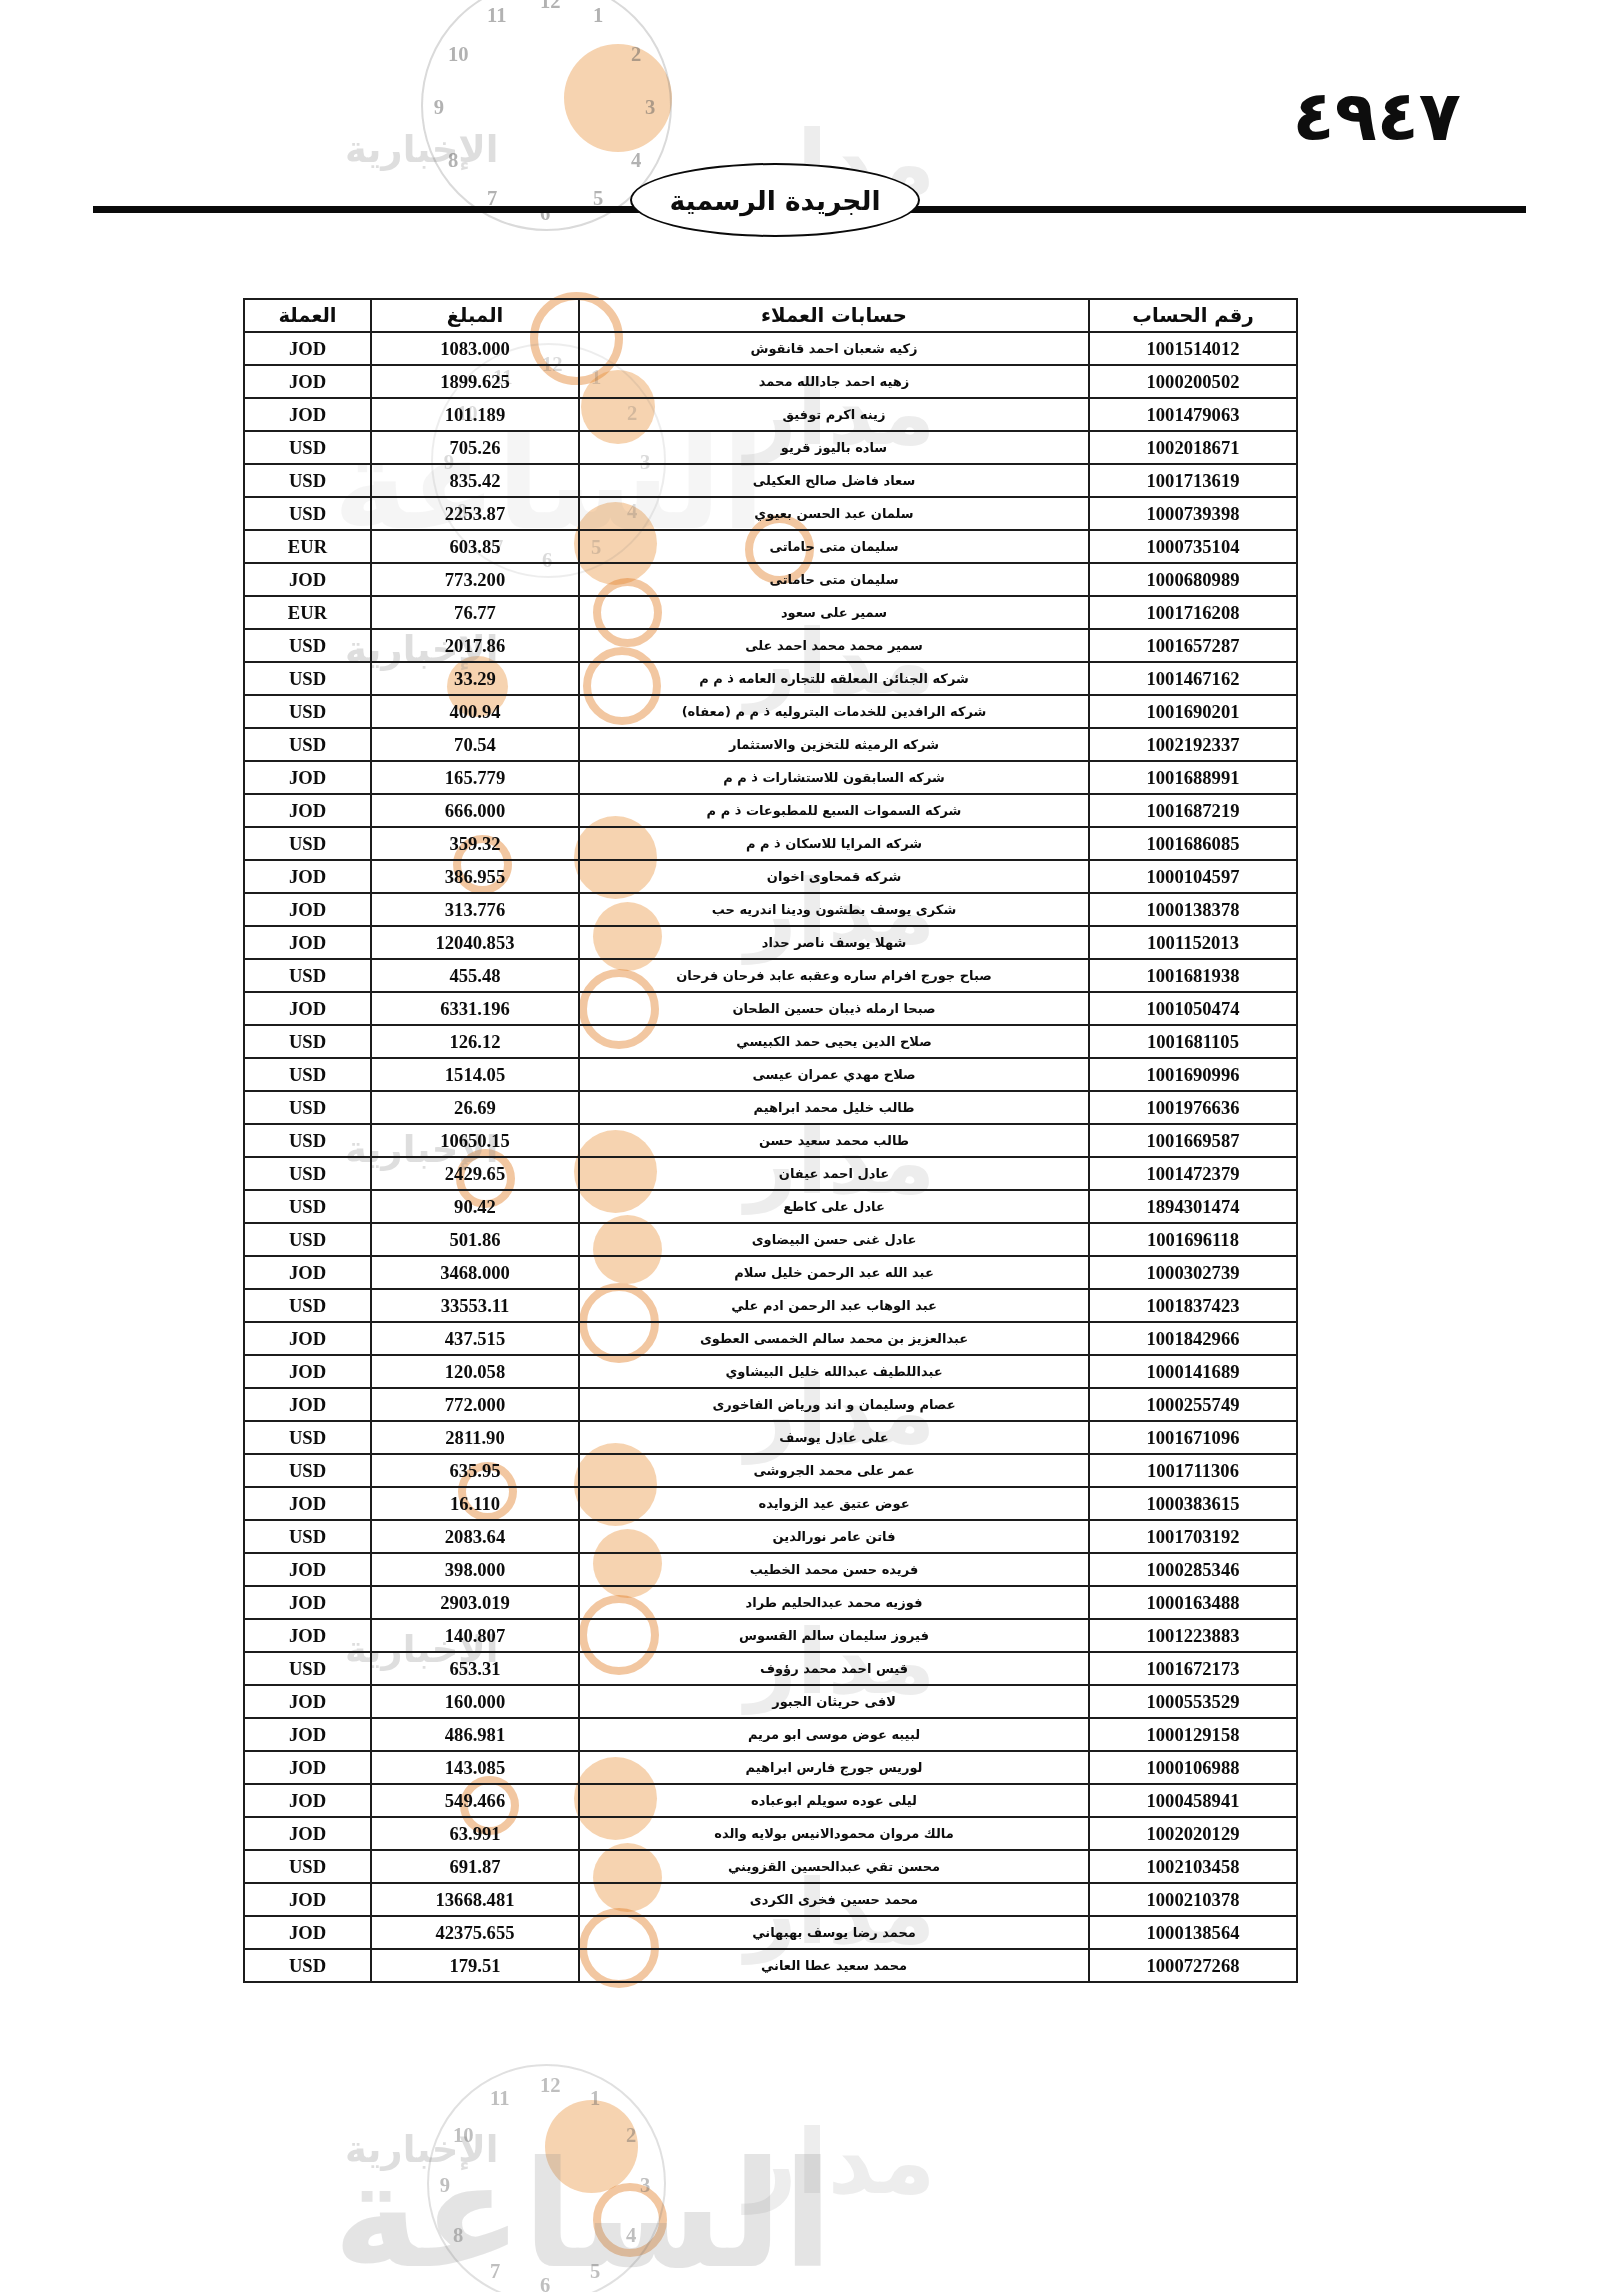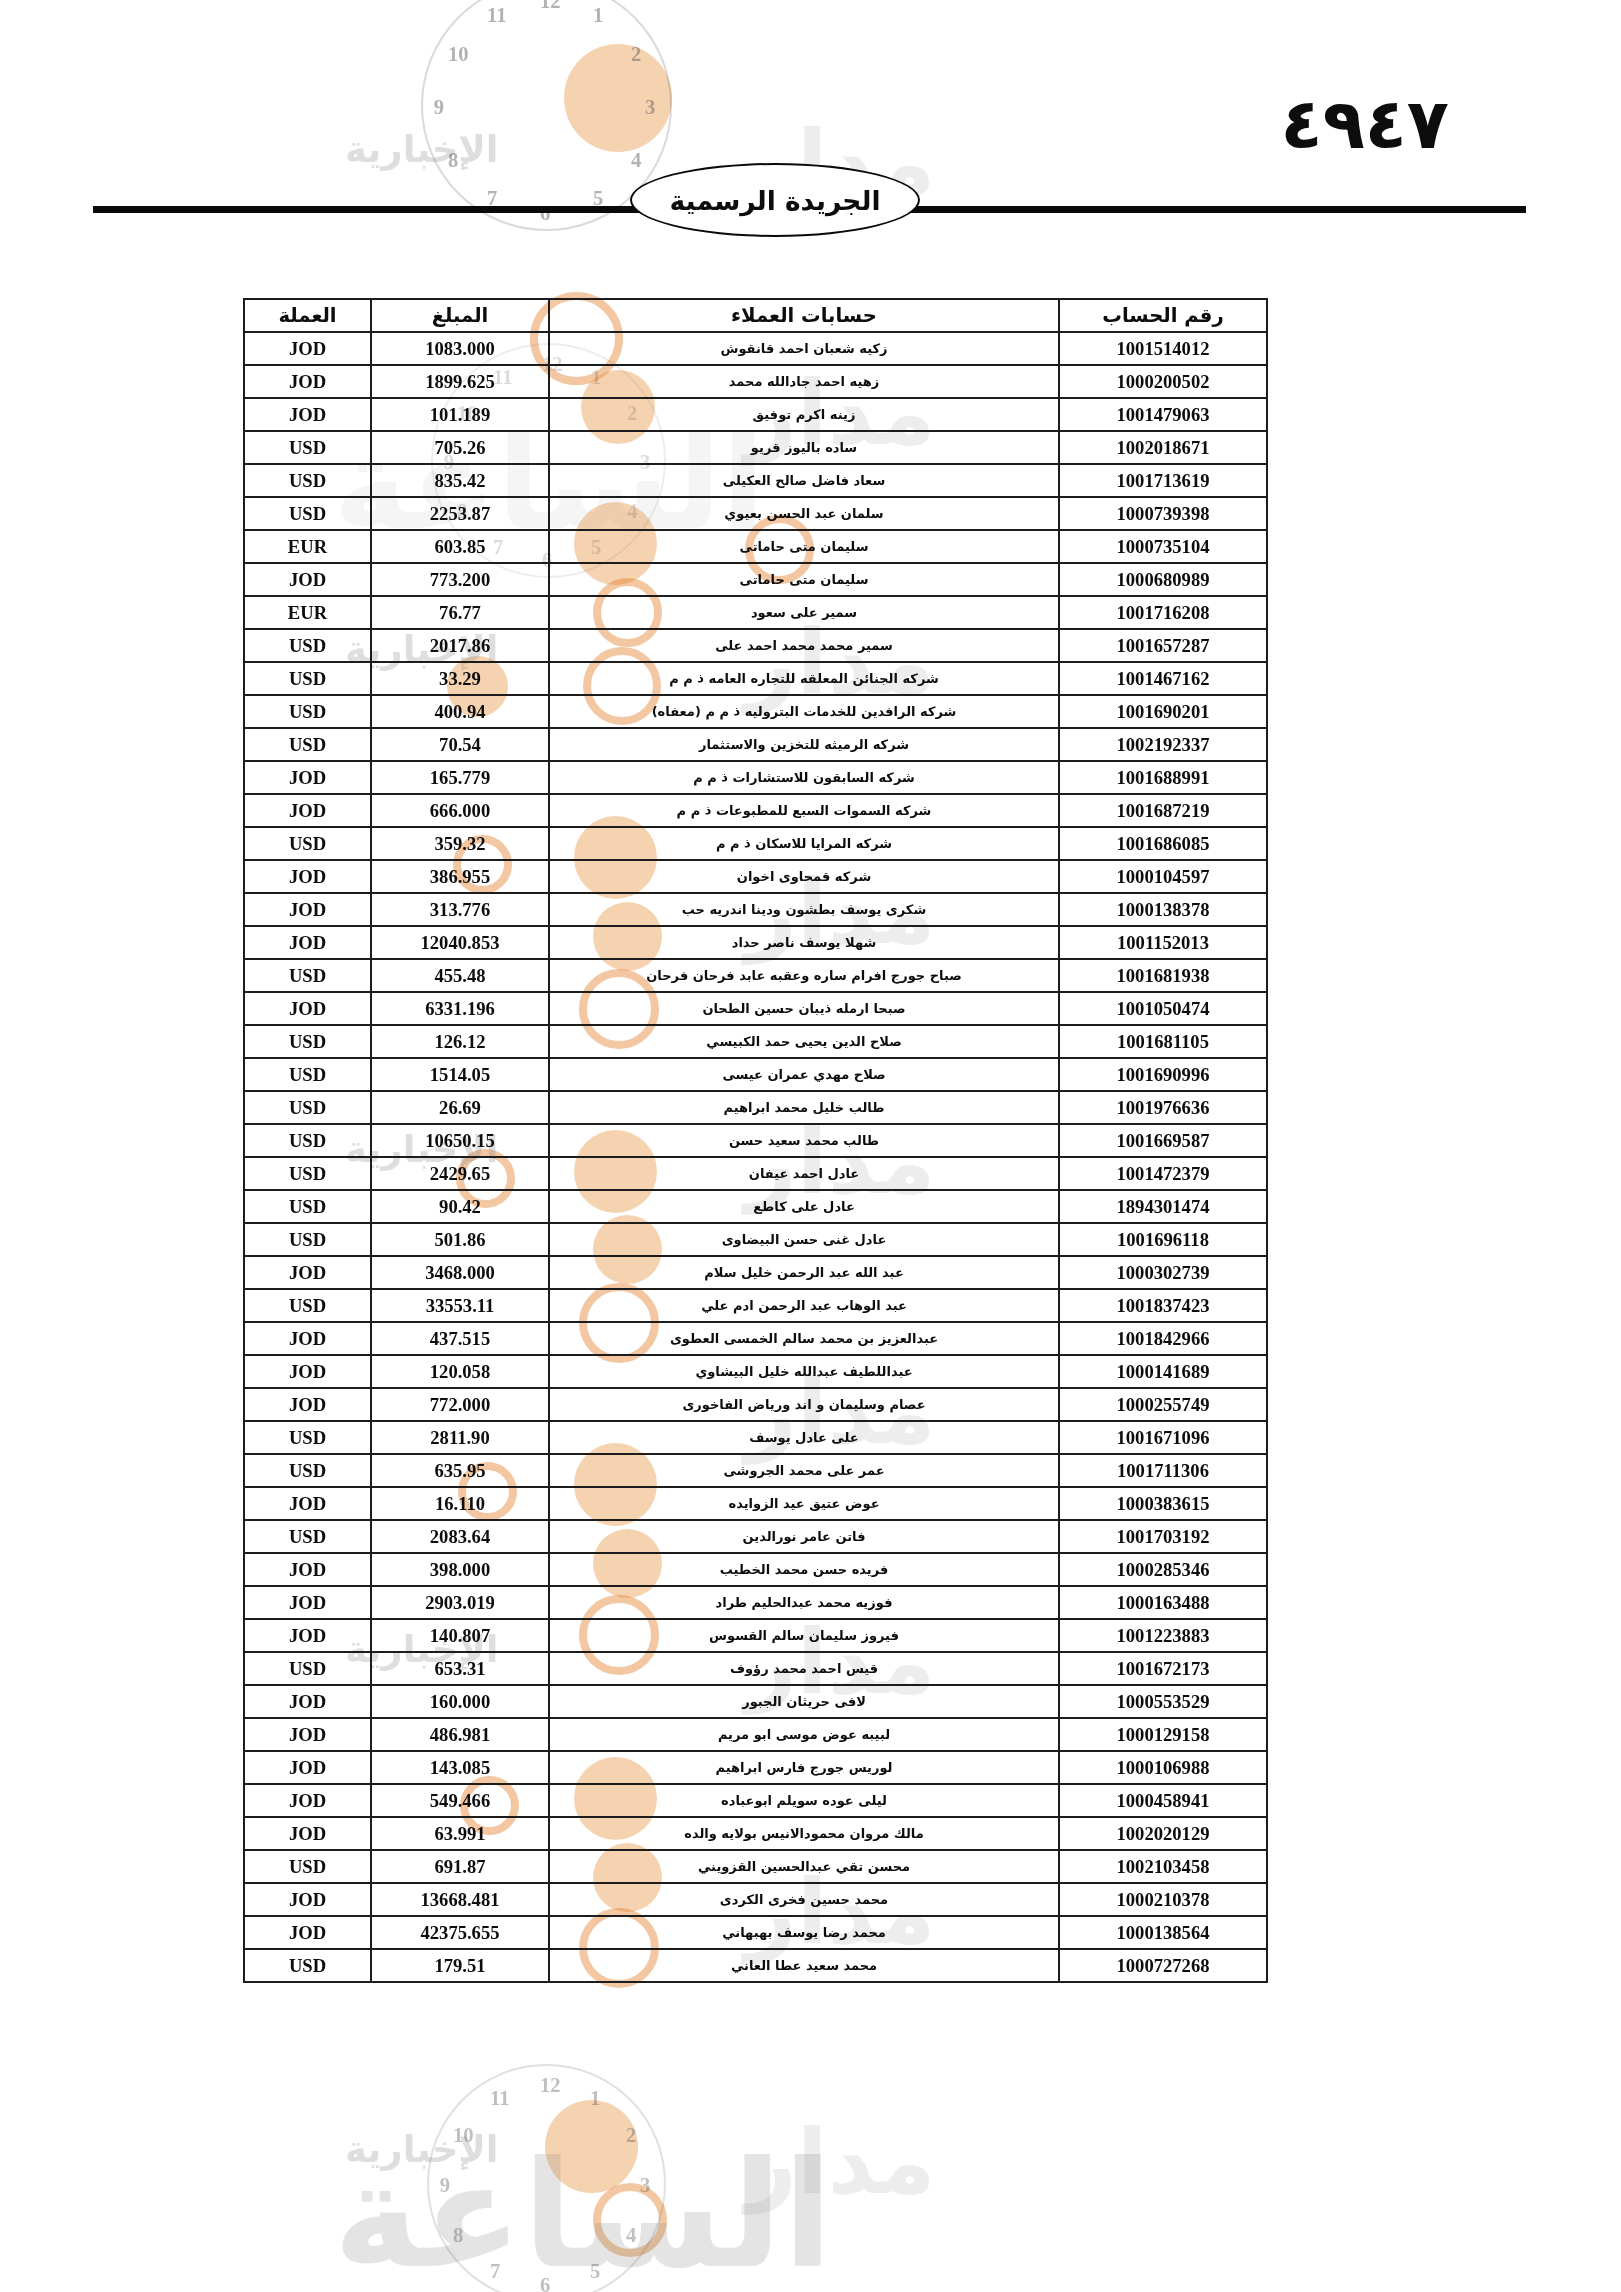--- a/index.html
+++ b/index.html
@@ -28,24 +28,23 @@
     background:#0a0a0a; z-index:1;
   }
   .gazette-badge {
     position:absolute; left:630px; top:163px; width:290px; height:74px;
     border:2.9px solid #0a0a0a; border-radius:50%;
     background:#ffffff; z-index:2;
     display:flex; align-items:center; justify-content:center;
     font-weight:bold; font-size:26.5px; direction:rtl;
   }
   .page-number {
-    position:absolute; right:172px; top:76px; z-index:1;
+    position:absolute; right:160px; top:76px; z-index:1;
     font-size:69px; font-weight:bold; letter-spacing:3.9px;
     font-family:"DejaVu Sans", sans-serif;
-    margin-top:8px;
   }
 
   
   table.accounts {
     position:absolute; left:243px; top:298px; width:1023px;
     border-collapse:collapse; direction:rtl; z-index:1;
     table-layout:fixed;
   }
   table.accounts th, table.accounts td {
     border:2px solid #1c1c1c;
@@ -57,21 +56,21 @@
     overflow:hidden; white-space:nowrap;
   }
   table.accounts th { font-size:19.6px; font-family:"DejaVu Sans", sans-serif; }
   td.arabic { font-size:13px; font-family:"DejaVu Sans", sans-serif; }
   td.num {
     direction:ltr; font-size:18.6px;
     font-family:"Liberation Serif","DejaVu Serif", serif;
   }
   .col-account  { width:208px;margin-top:8px; }
   .col-customer { width:510px; }
-  .col-amount   { width:178px; }
+  .col-amount   { width:208px; }
   .col-currency { width:127px; }
 </style>
 </head>
 <body>
 
 <div class="watermark-layer">
     <div class="wm-disc" style="left: 564px; top: 44px; width: 108px; height: 108px;"></div>
     <div class="wm-ring" style="left: 530px; top: 292px; width: 93px; height: 93px;"></div>
     <div class="wm-disc" style="left: 581px; top: 370px; width: 74px; height: 74px;"></div>
     <div class="wm-ring" style="left: 745px; top: 515px; width: 69px; height: 69px;"></div>

